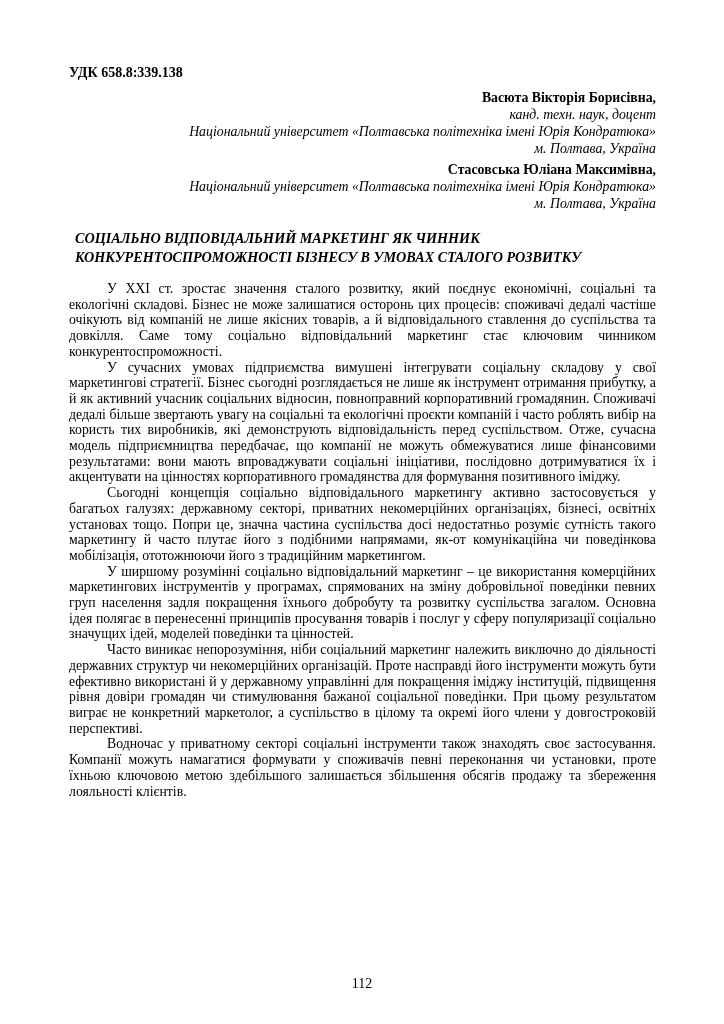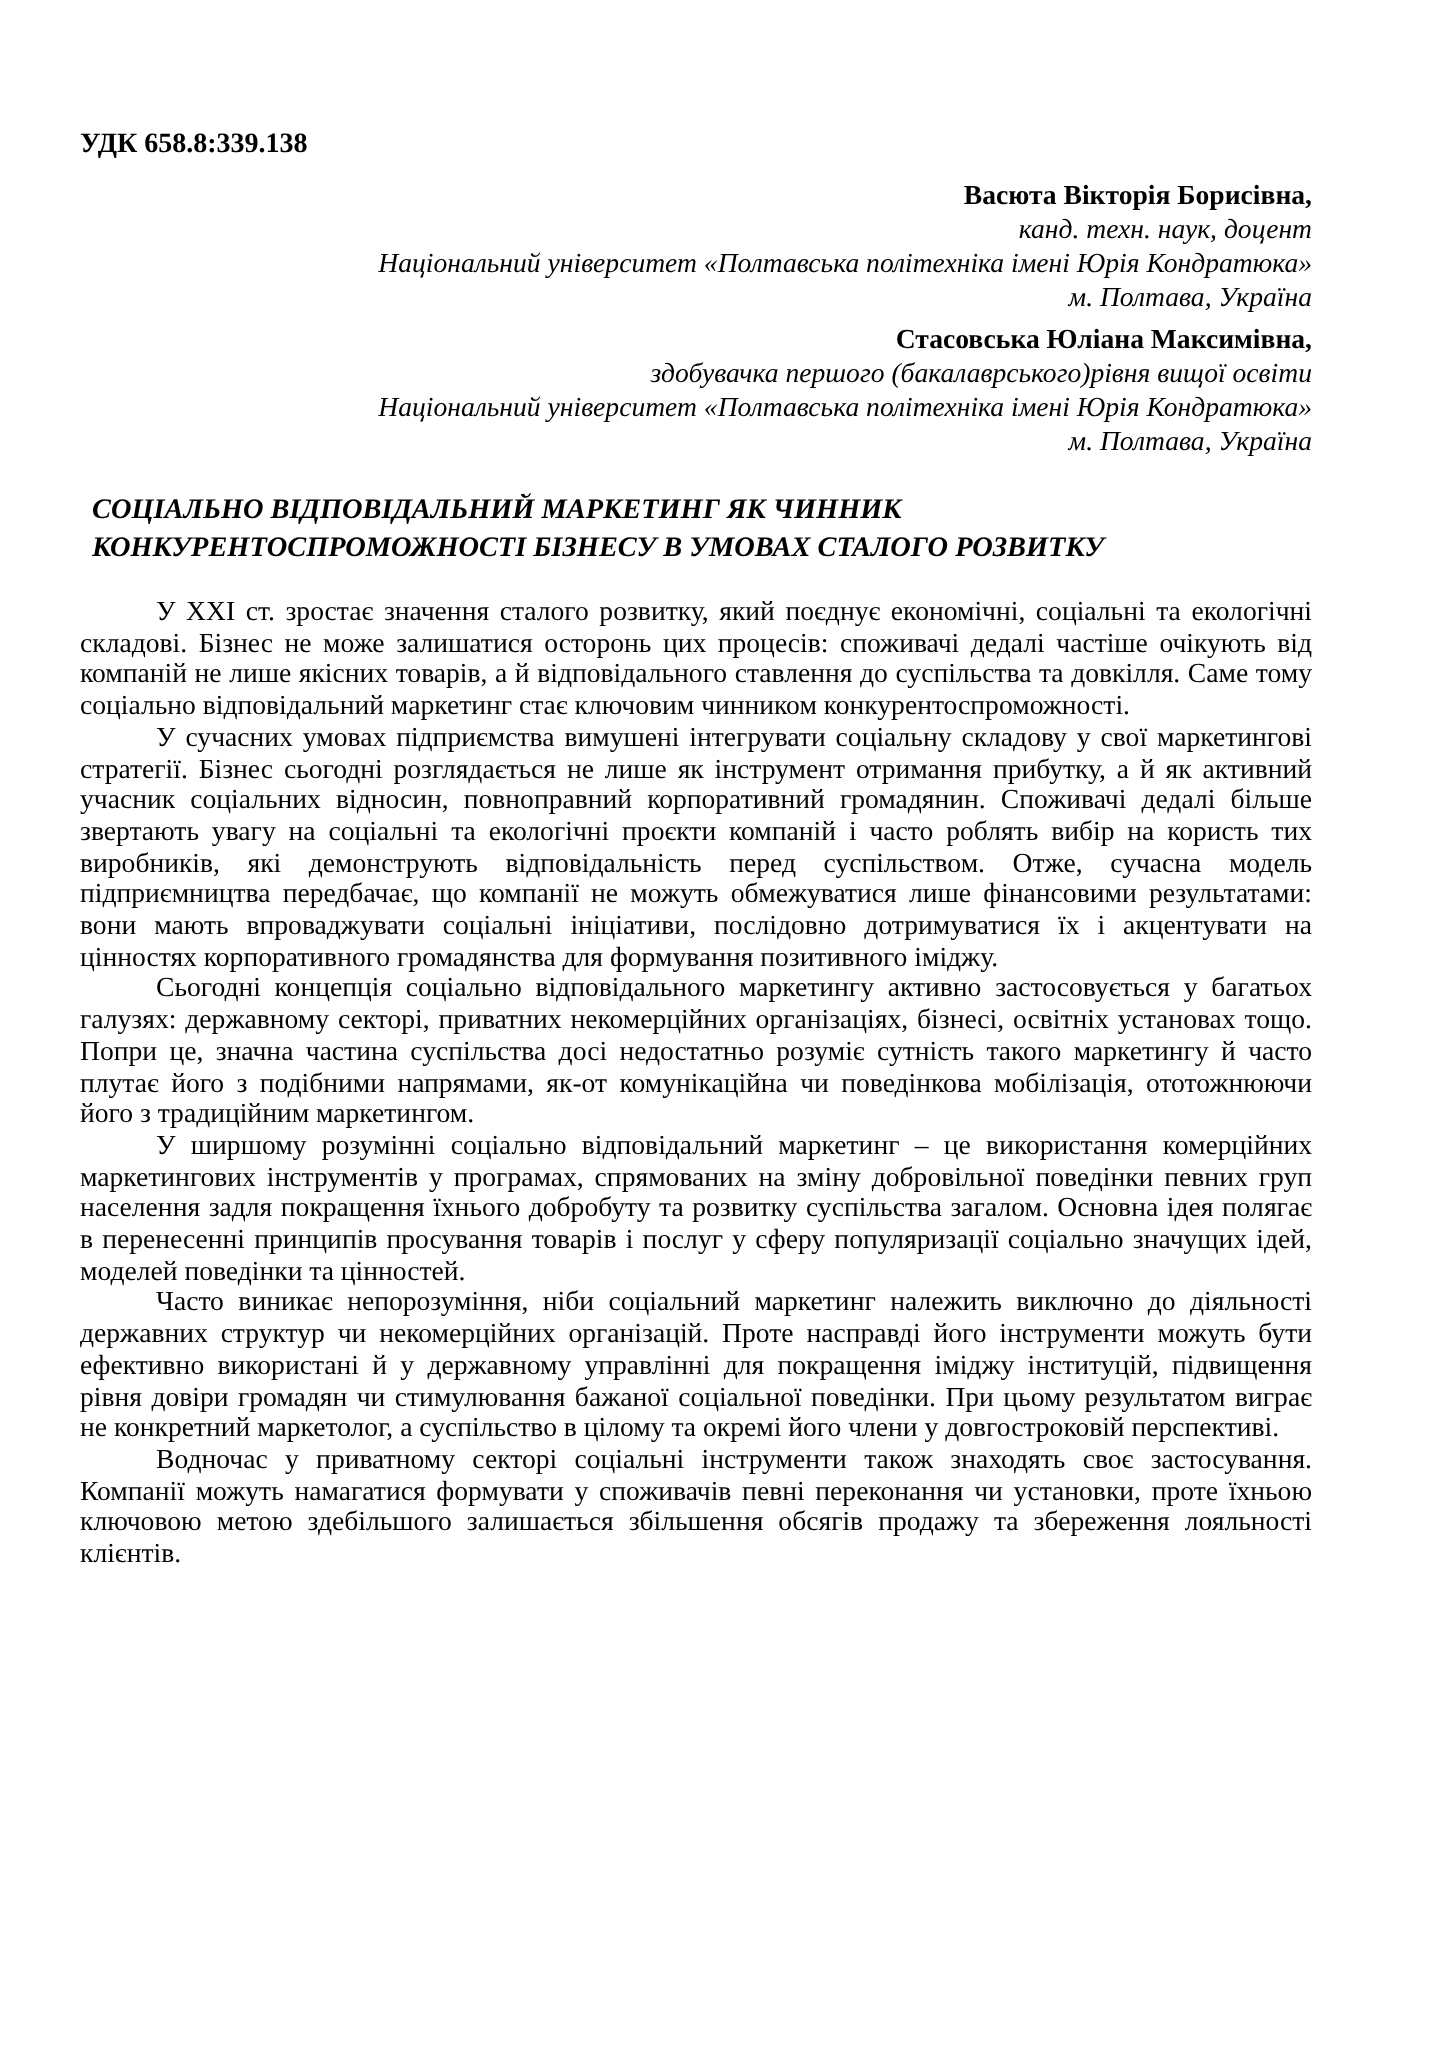--- a/index.html
+++ b/index.html
@@ -9,21 +9,21 @@
   }
   .sheet {
     position: relative;
     width: 724px;
     height: 1024px;
     margin: 0 auto;
     background: #ffffff;
     color: #000000;
     font-family: "Liberation Serif", "DejaVu Serif", serif;
     box-sizing: border-box;
-    padding: 64px 68px 0 40px;
+    padding: 64px 68px 0 69px;
     overflow: hidden;
   }
   .udc {
     font-weight: bold;
     font-size: 14px;
     line-height: 17px;
   }
   .authors-block {
     text-align: right;
     font-size: 13.8px;
@@ -78,30 +78,30 @@
 
   <div class="authors-block first">
     <div class="author-name">Васюта Вікторія Борисівна,</div>
     <div class="italic">канд. техн. наук, доцент</div>
     <div class="italic">Національний університет «Полтавська політехніка імені Юрія Кондратюка»</div>
     <div class="italic">м. Полтава, Україна</div>
   </div>
 
   <div class="authors-block second">
     <div class="author-name">Стасовська Юліана Максимівна,</div>
-    <div class="italic">здобувачка першого (бакалаврського)рівня вищої освіти</div>
     <div class="italic">Національний університет «Полтавська політехніка імені Юрія Кондратюка»</div>
     <div class="italic">м. Полтава, Україна</div>
   </div>
 
   <h1 class="article-title">СОЦІАЛЬНО ВІДПОВІДАЛЬНИЙ МАРКЕТИНГ ЯК ЧИННИК КОНКУРЕНТОСПРОМОЖНОСТІ БІЗНЕСУ В УМОВАХ СТАЛОГО РОЗВИТКУ</h1>
 
   <div class="article-body">
     <p>У XXI ст. зростає значення сталого розвитку, який поєднує економічні, соціальні та екологічні складові. Бізнес не може залишатися осторонь цих процесів: споживачі дедалі частіше очікують від компаній не лише якісних товарів, а й відповідального ставлення до суспільства та довкілля. Саме тому соціально відповідальний маркетинг стає ключовим чинником конкурентоспроможності.</p>
     <p>У сучасних умовах підприємства вимушені інтегрувати соціальну складову у свої маркетингові стратегії. Бізнес сьогодні розглядається не лише як інструмент отримання прибутку, а й як активний учасник соціальних відносин, повноправний корпоративний громадянин. Споживачі дедалі більше звертають увагу на соціальні та екологічні проєкти компаній і часто роблять вибір на користь тих виробників, які демонструють відповідальність перед суспільством. Отже, сучасна модель підприємництва передбачає, що компанії не можуть обмежуватися лише фінансовими результатами: вони мають впроваджувати соціальні ініціативи, послідовно дотримуватися їх і акцентувати на цінностях корпоративного громадянства для формування позитивного іміджу.</p>
     <p>Сьогодні концепція соціально відповідального маркетингу активно застосовується у багатьох галузях: державному секторі, приватних некомерційних організаціях, бізнесі, освітніх установах тощо. Попри це, значна частина суспільства досі недостатньо розуміє сутність такого маркетингу й часто плутає його з подібними напрямами, як-от комунікаційна чи поведінкова мобілізація, ототожнюючи його з традиційним маркетингом.</p>
     <p>У ширшому розумінні соціально відповідальний маркетинг – це використання комерційних маркетингових інструментів у програмах, спрямованих на зміну добровільної поведінки певних груп населення задля покращення їхнього добробуту та розвитку суспільства загалом. Основна ідея полягає в перенесенні принципів просування товарів і послуг у сферу популяризації соціально значущих ідей, моделей поведінки та цінностей.</p>
     <p>Часто виникає непорозуміння, ніби соціальний маркетинг належить виключно до діяльності державних структур чи некомерційних організацій. Проте насправді його інструменти можуть бути ефективно використані й у державному управлінні для покращення іміджу інституцій, підвищення рівня довіри громадян чи стимулювання бажаної соціальної поведінки. При цьому результатом виграє не конкретний маркетолог, а суспільство в цілому та окремі його члени у довгостроковій перспективі.</p>
     <p>Водночас у приватному секторі соціальні інструменти також знаходять своє застосування. Компанії можуть намагатися формувати у споживачів певні переконання чи установки, проте їхньою ключовою метою здебільшого залишається збільшення обсягів продажу та збереження лояльності клієнтів.</p>
   </div>
 
+  <div class="page-number">112</div>
 
 </div>
 
 </body></html>

